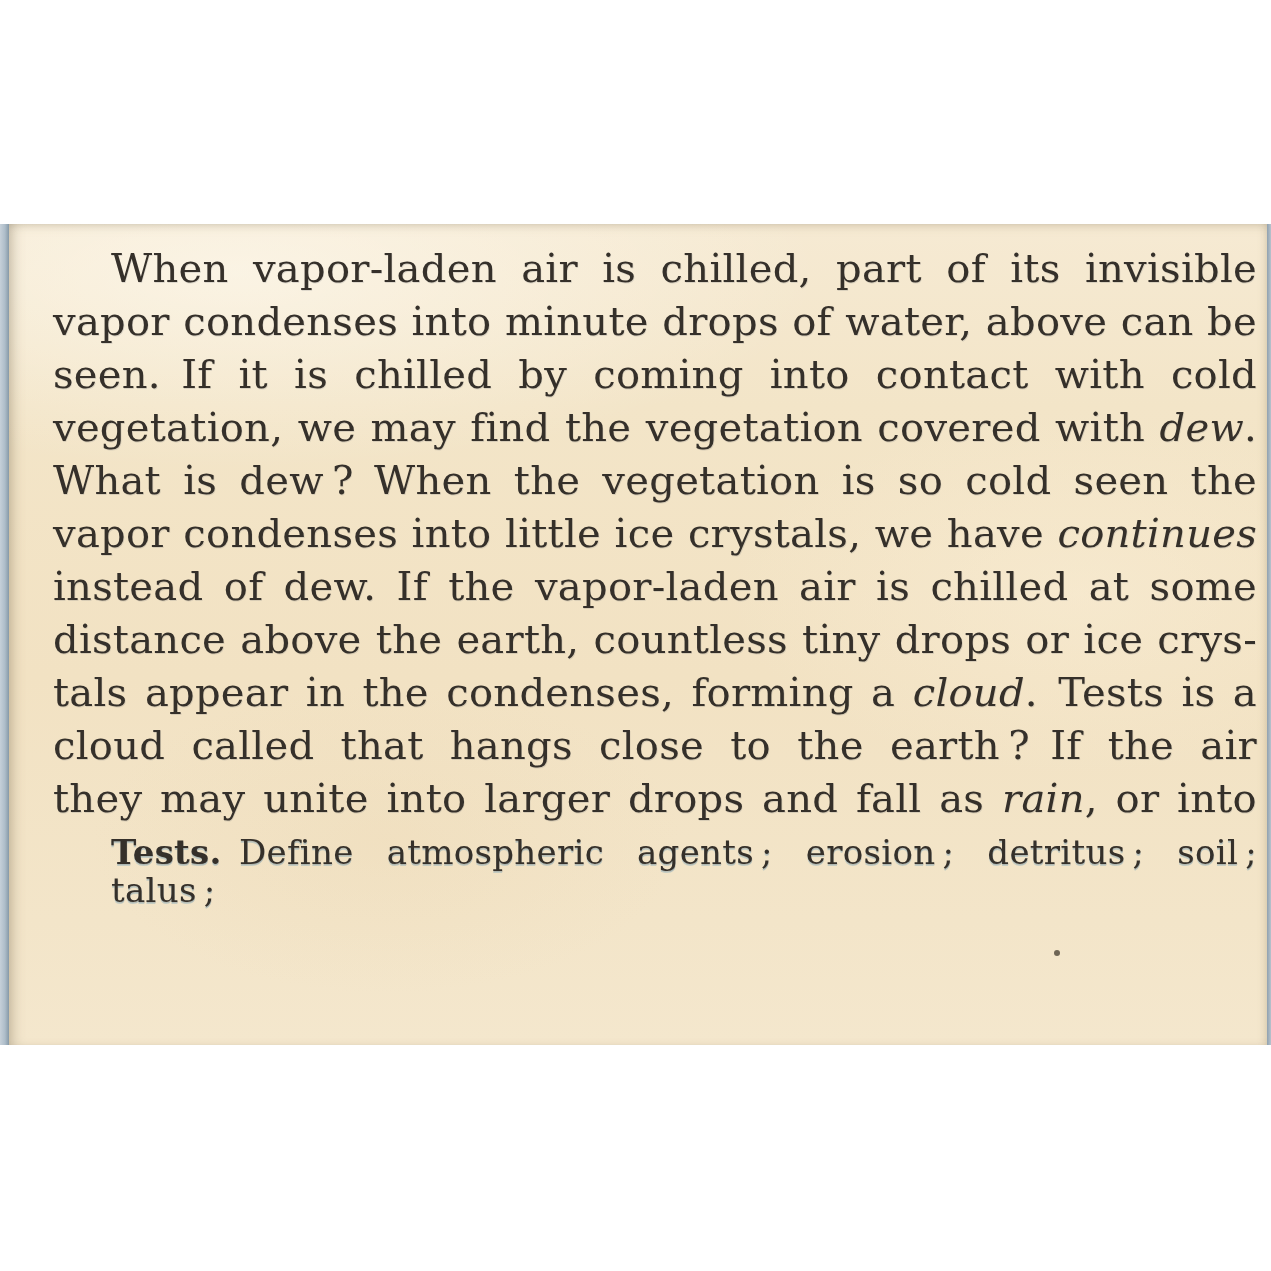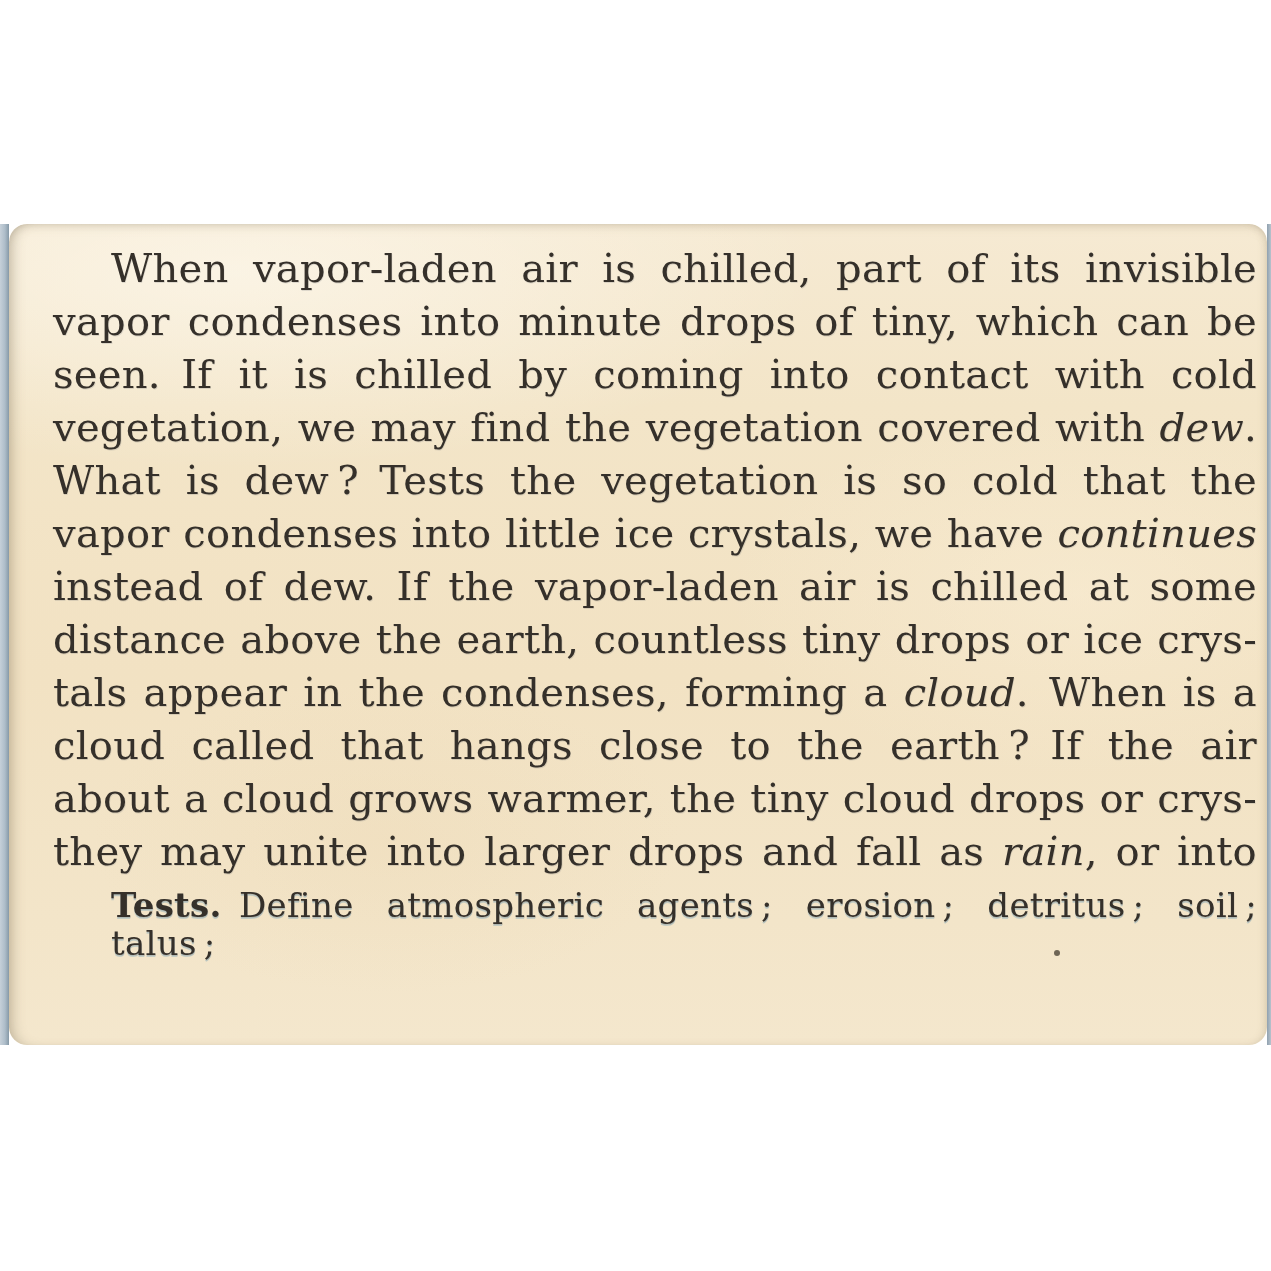--- a/index.html
+++ b/index.html
@@ -35,21 +35,20 @@
     padding: 18px 10px 0 44px;
     background:
       radial-gradient(900px 300px at 18% 6%, rgba(255,252,244,0.55), rgba(255,252,244,0) 65%),
       radial-gradient(500px 260px at 85% 45%, rgba(250,238,214,0.5), rgba(250,238,214,0) 70%),
       radial-gradient(420px 220px at 30% 75%, rgba(236,216,180,0.35), rgba(236,216,180,0) 70%),
       linear-gradient(180deg, #f6ead3 0%, #f3e5c8 22%, #f2e2c3 55%, #f3e5c9 85%, #f4e7cd 100%);
     box-shadow:
       inset 10px 0 14px -8px rgba(118,106,84,0.45),
       inset -6px 0 10px -6px rgba(118,106,84,0.30),
       inset 0 8px 12px -8px rgba(150,135,105,0.35);
-    border-radius: 18px;
   }
   .line {
     font-size: 40px;
     line-height: 53px;
     color: #35302a;
     letter-spacing: 0.3px;
     text-align: justify;
     text-align-last: justify;
     text-shadow: 0.6px 0.8px 0 rgba(95,100,110,0.18);
     white-space: normal;
@@ -75,29 +74,28 @@
   }
 </style>
 </head>
 <body>
 
 <div class="scan-row">
   <div class="edge-strip-left"></div>
   <div class="paper">
     <div>
         <div class="line ind"><span>When vapor-laden air is chilled, part of its invisible</span></div>
-        <div class="line"><span>vapor condenses into minute drops of tiny, which can be</span></div>
+        <div class="line"><span>vapor condenses into minute drops of water, above can be</span></div>
         <div class="line"><span>seen. If it is chilled by coming into contact with cold</span></div>
         <div class="line"><span>vegetation, we may find the vegetation covered with </span><i>dew</i><span>.</span></div>
-        <div class="line"><span>What is dew ? Tests the vegetation is so cold that the</span></div>
+        <div class="line"><span>What is dew ? When the vegetation is so cold seen the</span></div>
         <div class="line"><span>vapor condenses into little ice crystals, we have </span><i>continues</i></div>
         <div class="line"><span>instead of dew. If the vapor-laden air is chilled at some</span></div>
         <div class="line"><span>distance above the earth, countless tiny drops or ice crys-</span></div>
-        <div class="line"><span>tals appear in the condenses, forming a </span><i>cloud</i><span>. When is a</span></div>
+        <div class="line"><span>tals appear in the condenses, forming a </span><i>cloud</i><span>. Tests is a</span></div>
         <div class="line"><span>cloud called that hangs close to the earth ? If the air</span></div>
-        <div class="line"><span>about a cloud grows warmer, the tiny cloud drops or crys-</span></div>
         <div class="line"><span>they may unite into larger drops and fall as </span><i>rain</i><span>, or into</span></div>
         <div class="line ind sm mt"><b>Tests.</b><span> Define atmospheric agents ; erosion ; detritus ; soil ; talus ;</span></div>
       </div>
     <div class="stray-ink-mark"></div>
   </div>
   <div class="edge-strip-right"></div>
 </div>
 
 </body></html>

